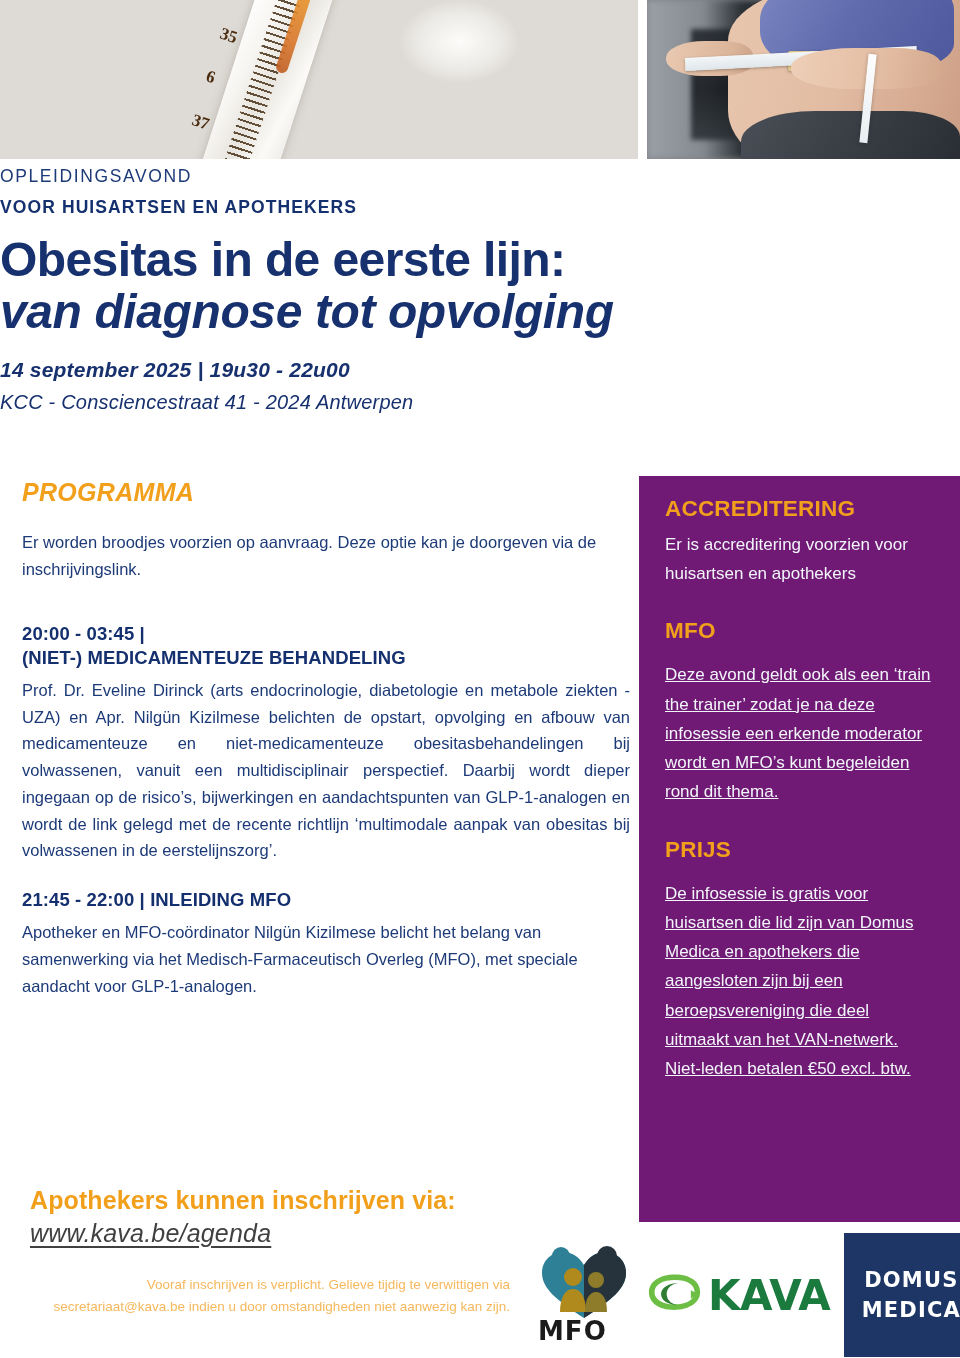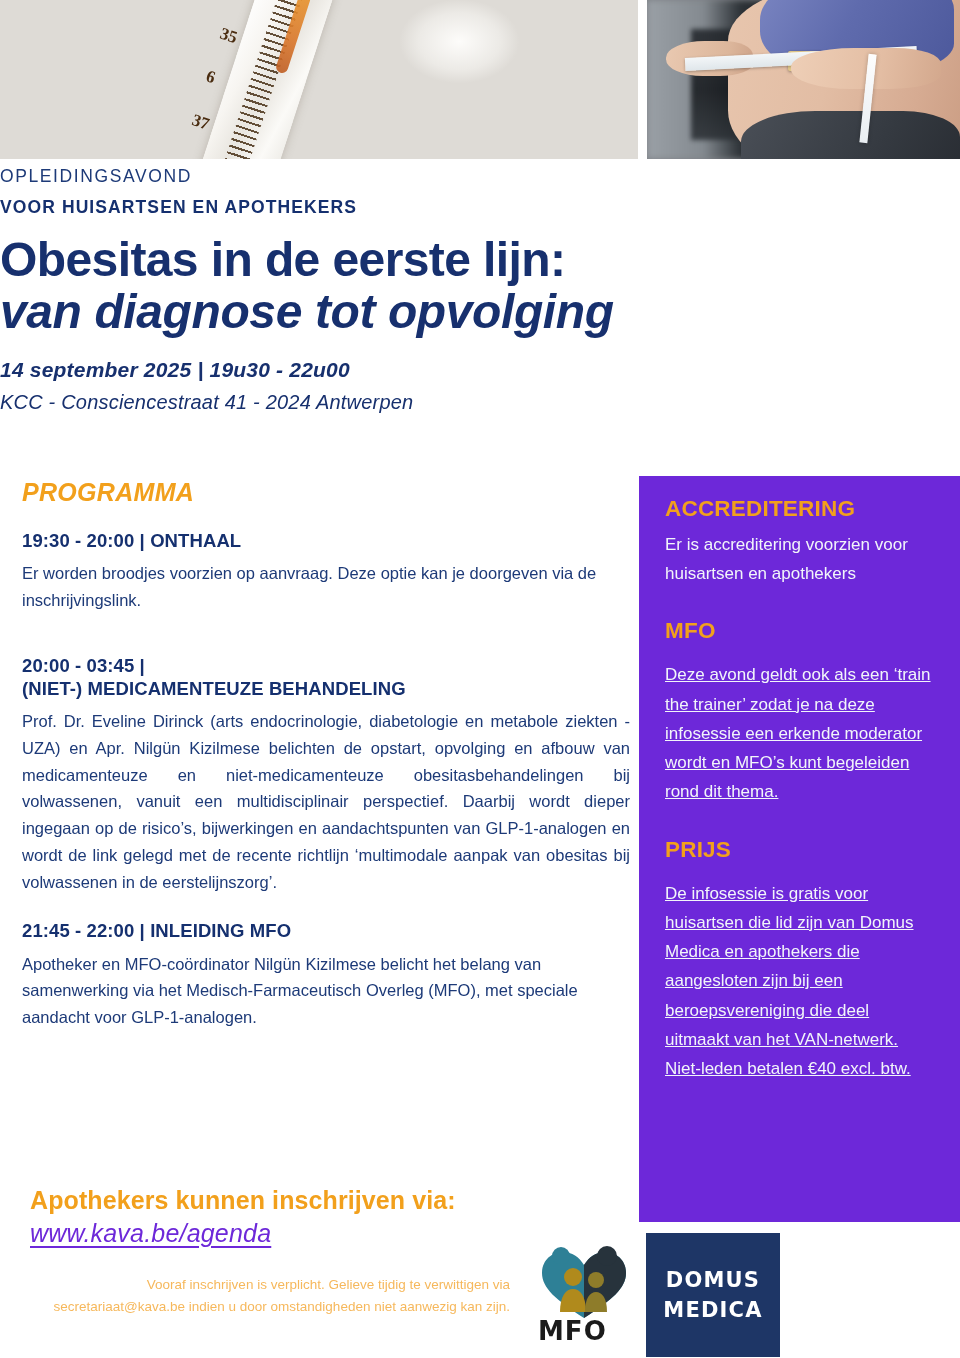--- a/index.html
+++ b/index.html
@@ -269,21 +269,21 @@
   .gap-a { height: 34px; }
   .gap-b { height: 18px; }
 
   
   .panel {
     position: absolute;
     left: 639px;
     top: 476px;
     width: 321px;
     height: 746px;
-    background: #6d28d9;
+    background: #701a75;
     padding: 20px 26px 0 26px;
   }
   .panel-head {
     color: #F2A01C;
     font-weight: 800;
     font-size: 22.5px;
     letter-spacing: .2px;
     margin-bottom: 8px;
   }
   .panel-head.spaced { margin-top: 30px; }
@@ -302,21 +302,21 @@
     width: 520px;
   }
   .reg-lead {
     color: #F2A01C;
     font-weight: 800;
     font-size: 25px;
     letter-spacing: .1px;
   }
   .reg-url {
     display: inline-block;
-    color: #6d28d9;
+    color: #404040;
     font-weight: 400;
     font-style: italic;
     font-size: 25px;
     text-decoration: underline;
     text-underline-offset: 4px;
     margin-top: 4px;
     letter-spacing: .2px;
   }
   .reg-note {
     color: #F6B85C;
@@ -430,21 +430,20 @@
       <span class="line2">van diagnose tot opvolging</span>
     </h1>
     <div class="datetime">14 september 2025 | 19u30 - 22u00</div>
     <div class="venue">KCC - Consciencestraat 41 - 2024 Antwerpen</div>
   </div>
 
   <div class="left-col">
     <div class="section-head">PROGRAMMA</div>
 
     <div class="slot">
-      <div class="slot-title">19:30 - 20:00  | ONTHAAL</div>
       <div class="slot-body">Er worden broodjes voorzien op aanvraag. Deze optie kan je doorgeven via de inschrijvingslink.</div>
     </div>
 
     <div class="gap-a"></div>
 
     <div class="slot">
       <div class="slot-title">20:00 - 03:45 |</div>
       <div class="slot-title">(NIET-) MEDICAMENTEUZE BEHANDELING</div>
       <div class="slot-body justify">Prof. Dr. Eveline Dirinck (arts endocrinologie, diabetologie en metabole ziekten - UZA) en Apr. Nilgün Kizilmese belichten de opstart, opvolging en afbouw van medicamenteuze en niet-medicamenteuze obesitasbehandelingen bij volwassenen, vanuit een multidisciplinair perspectief. Daarbij wordt dieper ingegaan op de risico’s, bijwerkingen en aandachtspunten van GLP-1-analogen en wordt de link gelegd met de recente richtlijn ‘multimodale aanpak van obesitas bij volwassenen in de eerstelijnszorg’.</div>
     </div>
@@ -458,21 +457,21 @@
   </div>
 
   <aside class="panel">
     <div class="panel-head">ACCREDITERING</div>
     <div class="panel-body">Er is accreditering voorzien voor huisartsen en apothekers</div>
 
     <div class="panel-head spaced">MFO</div>
     <div class="panel-body gap-top">Deze avond geldt ook als een ‘train the trainer’ zodat je na deze infosessie een erkende moderator wordt en MFO’s kunt begeleiden rond dit thema.</div>
 
     <div class="panel-head spaced">PRIJS</div>
-    <div class="panel-body gap-top">De infosessie is gratis voor huisartsen die lid zijn van Domus Medica en apothekers die aangesloten zijn bij een beroepsvereniging die deel uitmaakt van het VAN-netwerk. Niet-leden betalen €40 excl. btw.</div>
+    <div class="panel-body gap-top">De infosessie is gratis voor huisartsen die lid zijn van Domus Medica en apothekers die aangesloten zijn bij een beroepsvereniging die deel uitmaakt van het VAN-netwerk. Niet-leden betalen €50 excl. btw.</div>
   </aside>
 
   <div class="reg">
     <div class="reg-lead">Apothekers kunnen inschrijven via:</div>
     <a class="reg-url" href="#">www.kava.be/agenda</a>
     <div class="reg-note">Vooraf inschrijven is verplicht. Gelieve tijdig te verwittigen via secretariaat@kava.be indien u door omstandigheden niet aanwezig kan zijn.</div>
   </div>
 
   <div class="logos">
 
@@ -483,20 +482,29 @@
         <circle cx="25" cy="12" r="9" fill="#2E8096"></circle>
         <circle cx="71" cy="12" r="10" fill="#27333C"></circle>
         <circle cx="37" cy="33" r="9" fill="#B08A1C"></circle>
         <path d="M24 68 C24 52 30 45 37 45 C44 45 50 52 50 68 Z" fill="#B08A1C"></path>
         <circle cx="60" cy="36" r="8" fill="#8E7C2A"></circle>
         <path d="M49 68 C49 54 54 48 60 48 C66 48 71 54 71 68 Z" fill="#8E7C2A"></path>
       </svg>
       <div class="mfo-word">MFO</div>
     </div>
 
+    <div class="logo-kava">
+      <svg viewBox="0 0 62 58" width="58" height="54">
+        <path d="M31 7 C48 7 58 15 58 26 C58 37 46 45 30 45 C13 45 3 37 3 26 C3 15 14 7 31 7 Z
+                 M31 13 C18 13 9 18 9 26 C9 34 18 39 30 39 C44 39 52 34 52 26 C52 18 44 13 31 13 Z" fill="#6DBE45"></path>
+        <path d="M36 16 C24 16 16 21 16 28 C16 35 24 40 35 40 C30 40 22 36 22 28 C22 20 30 16 36 16 Z" fill="#2E7D32"></path>
+        <path d="M48 24 L56 28 L48 33 Z" fill="#6DBE45"></path>
+      </svg>
+      <div class="kava-word">KAVA</div>
+    </div>
 
     <div class="logo-dm">
       <div class="dm-line">DOMUS</div>
       <div class="dm-line">MEDICA</div>
     </div>
   </div>
 
 </div>
 
 </body></html>

